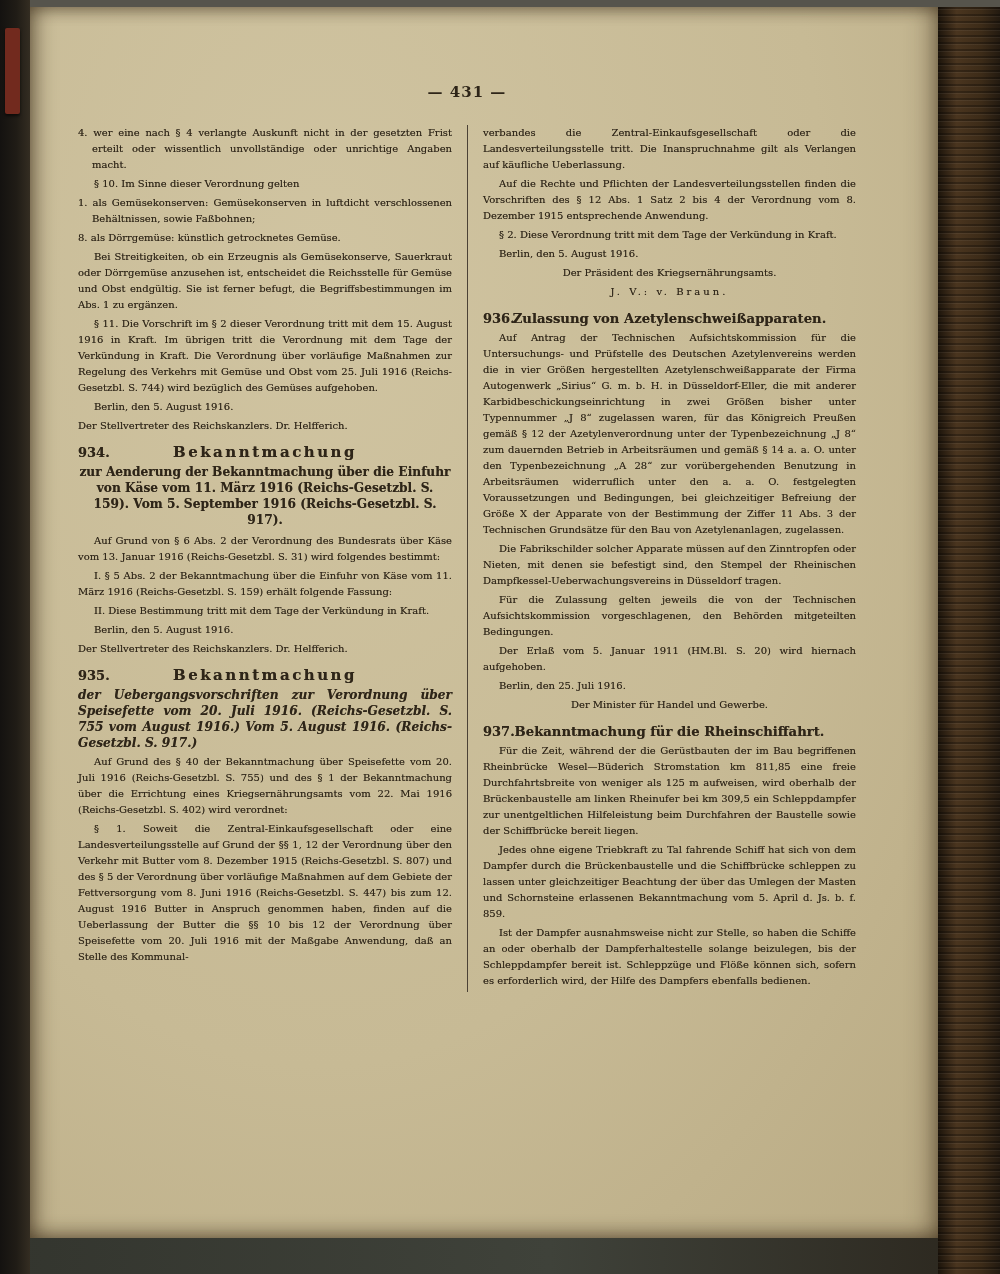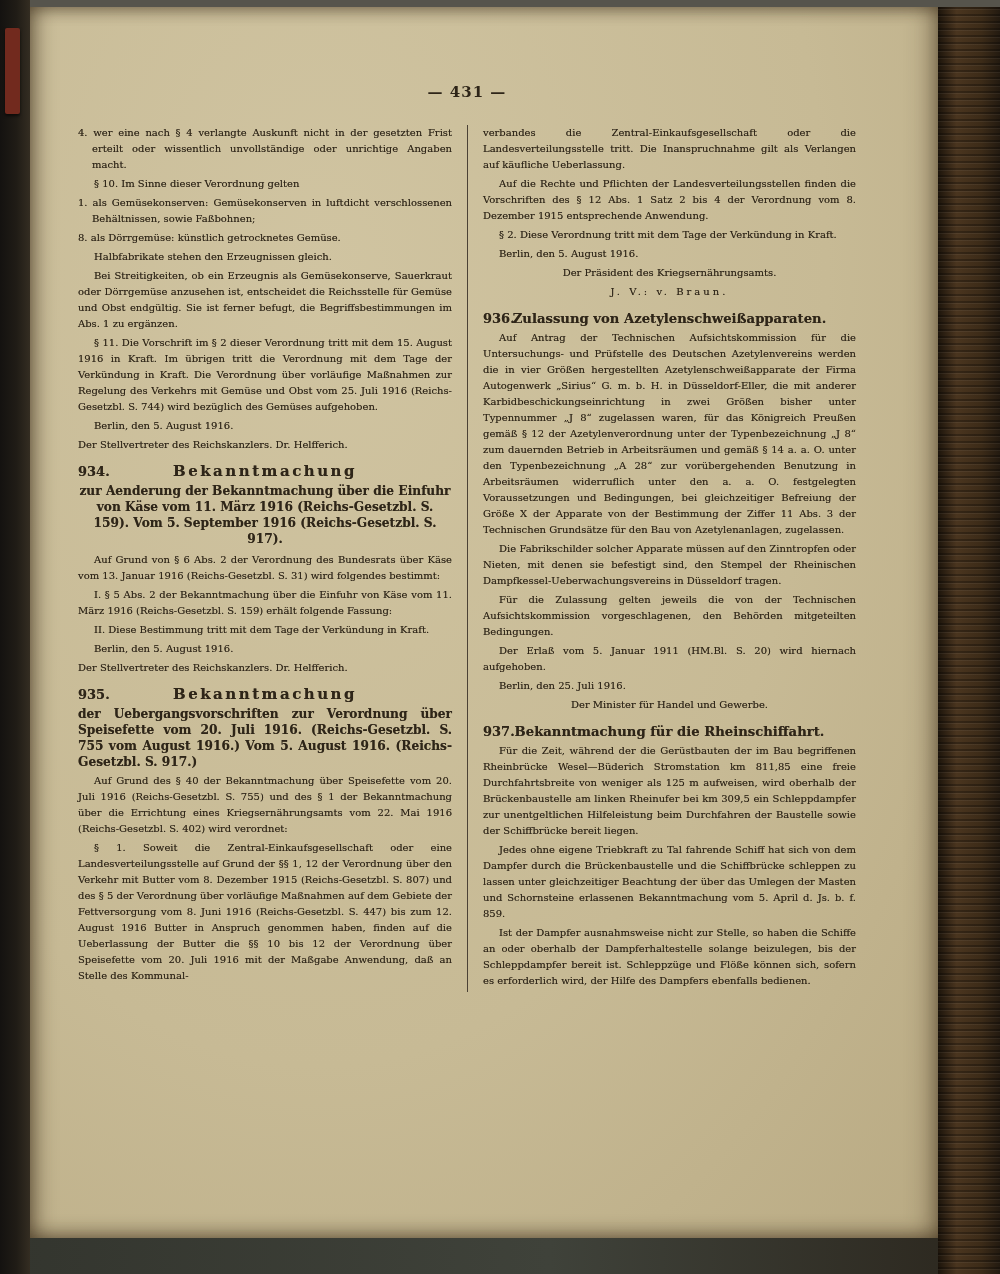--- a/index.html
+++ b/index.html
@@ -39,21 +39,21 @@
     text-shadow:0 0 .5px rgba(46,37,24,.55);}
   .indent{text-indent:16px;}
   .hang{padding-left:14px;text-indent:-14px;}
   .center{text-align:center;}
   .sig{margin-bottom:6px;}
   .section-head{position:relative;text-align:center;font-weight:bold;margin:10px 0 3px;font-size:13.2px;line-height:17px;
     text-shadow:0 0 .5px rgba(46,37,24,.6);}
   .section-head.big .title{font-size:15px;letter-spacing:2.5px;}
   .section-head .num{position:absolute;left:0;top:0;font-size:13px;letter-spacing:0;}
   .subtitle-center{font-weight:bold;text-align:center;font-size:12.2px;margin-bottom:5px;}
-  .subtitle-just{font-weight:bold;text-align:justify;font-size:12.2px;}
+  .subtitle-just{font-weight:bold;text-align:justify;font-size:12.2px;font-style:italic;}
   .spaced{letter-spacing:3px;}
 </style>
 </head>
 <body>
 
 <div class="edge-bottom"></div>
 <div class="edge-right"></div>
 <div class="edge-top"></div>
 <div class="spine-left">
   <div class="spine-red"></div>
@@ -64,21 +64,20 @@
 
     <div class="pagenum">— 431 —</div>
 
     <div class="columns">
 
       <div class="col-left">
         <p class="block hang">4. wer eine nach § 4 verlangte Auskunft nicht in der gesetzten Frist erteilt oder wissentlich unvollständige oder unrichtige Angaben macht.</p>
         <p class="block indent">§ 10.  Im Sinne dieser Verordnung gelten</p>
         <p class="block hang">1. als Gemüsekonserven: Gemüsekonserven in luftdicht verschlossenen Behältnissen, sowie Faßbohnen;</p>
         <p class="block hang">8. als Dörrgemüse: künstlich getrocknetes Gemüse.</p>
-        <p class="block indent">Halbfabrikate stehen den Erzeugnissen gleich.</p>
         <p class="block indent">Bei Streitigkeiten, ob ein Erzeugnis als Gemüsekonserve, Sauerkraut oder Dörrgemüse anzusehen ist, entscheidet die Reichsstelle für Gemüse und Obst endgültig. Sie ist ferner befugt, die Begriffsbestimmungen im Abs. 1 zu ergänzen.</p>
         <p class="block indent">§ 11.  Die Vorschrift im § 2 dieser Verordnung tritt mit dem 15. August 1916 in Kraft.  Im übrigen tritt die Verordnung mit dem Tage der Verkündung in Kraft.  Die Verordnung über vorläufige Maßnahmen zur Regelung des Verkehrs mit Gemüse und Obst vom 25. Juli 1916 (Reichs-Gesetzbl. S. 744) wird bezüglich des Gemüses aufgehoben.</p>
         <p class="block indent">Berlin, den 5. August 1916.</p>
         <p class="block sig">Der Stellvertreter des Reichskanzlers.  Dr. Helfferich.</p>
 
         <div class="section-head big">
           <span class="num">934.</span>
           <span class="title">Bekanntmachung</span>
         </div>
         <p class="block subtitle-center">zur Aenderung der Bekanntmachung über die Einfuhr von Käse vom 11. März 1916 (Reichs-Gesetzbl. S. 159).  Vom 5. September 1916 (Reichs-Gesetzbl. S. 917).</p>

